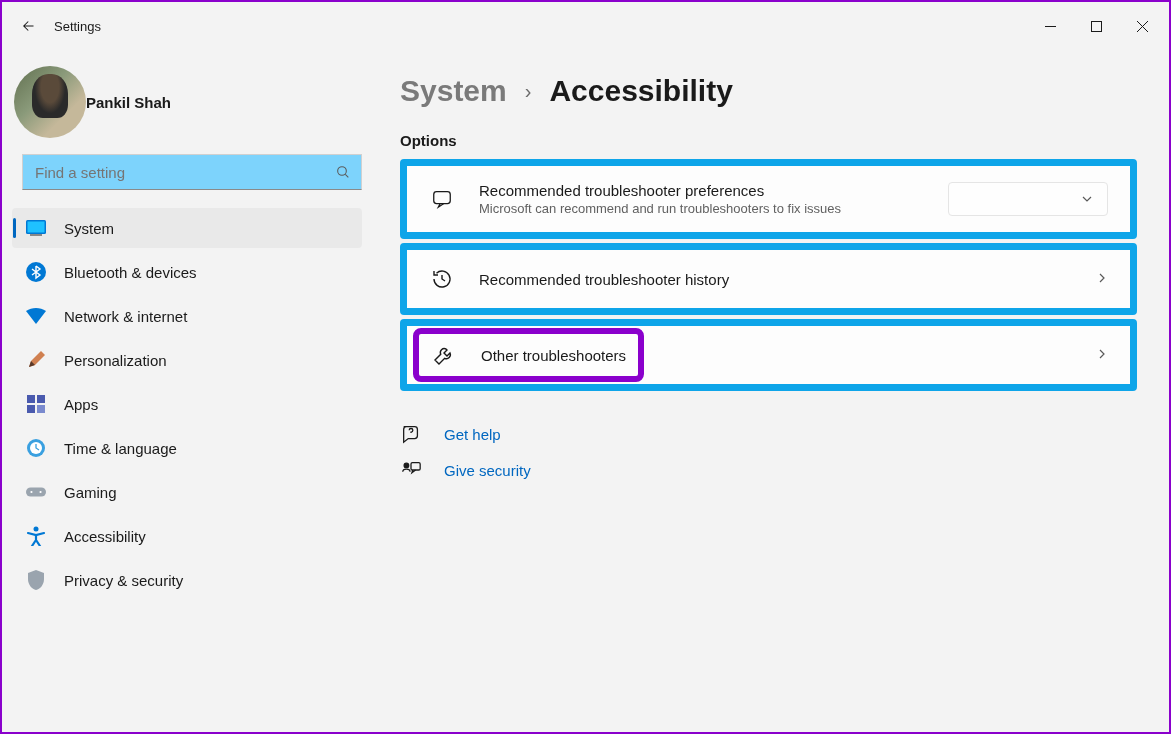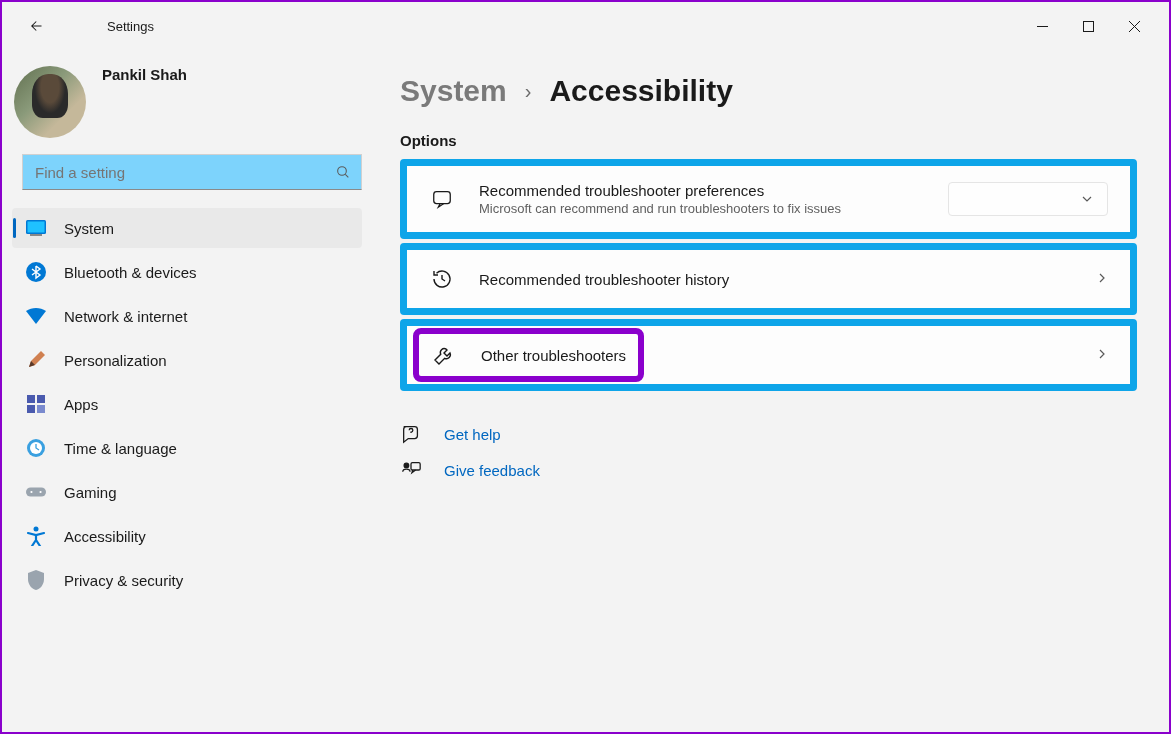--- a/index.html
+++ b/index.html
@@ -1,27 +1,27 @@
 <!DOCTYPE html>
 <html><head>
 <meta charset="utf-8">
 <style>
 * { box-sizing: border-box; margin: 0; padding: 0; font-family: "Segoe UI", -apple-system, sans-serif; }
 body { background: #f3f3f3; width: 1171px; height: 734px; overflow: hidden; border: 2px solid #8a00cc; position: relative; }
 
-.titlebar { height: 48px; display: flex; align-items: center; padding: 0 12px; gap: 45px; }
+.titlebar { height: 48px; display: flex; align-items: center; padding: 0 4px; }
 .back-btn { width: 40px; height: 40px; display: flex; align-items: center; justify-content: center; cursor: pointer; }
 .app-title { font-size: 13px; color: #1a1a1a; margin-left: 8px; }
 .win-controls { margin-left: auto; display: flex; }
 .win-btn { width: 46px; height: 32px; display: flex; align-items: center; justify-content: center; color: #1a1a1a; }
 
 .container { display: flex; height: calc(100% - 48px); }
 
 .sidebar { width: 370px; padding: 8px 8px 0 8px; display: flex; flex-direction: column; }
-.user-block { display: flex; padding: 8px 0 12px 4px; gap: 16px; }
+.user-block { display: flex; align-items: center; padding: 8px 0 12px 4px; }
 .avatar { width: 72px; height: 72px; border-radius: 50%; background: linear-gradient(135deg, #6b7a5a 10%, #8a9a7a 40%, #c5b89a 70%); position: relative; overflow: hidden; }
 .avatar::before { content: ""; position: absolute; top: 8px; left: 18px; width: 36px; height: 44px; background: radial-gradient(ellipse at 50% 30%, #5a4a3a 35%, #2a2a2a 60%); border-radius: 45% 45% 30% 30%; }
 .user-name { font-size: 15px; font-weight: 600; color: #1a1a1a; }
 
 .searchbox { display: flex; align-items: center; height: 36px; margin: 4px 2px 18px 12px; background: #7dd3fc; border: 1px solid #d0d0d0; border-bottom: 1.5px solid #8a8a8a; border-radius: 0; padding: 0 10px 0 12px; }
 .searchbox input { border: none; outline: none; flex: 1; font-size: 15px; background: transparent; color: #5a5a5a; }
 .search-ic { color: #5a5a5a; }
 
 .nav { display: flex; flex-direction: column; gap: 4px; padding: 0 2px; }
 .nav-item { display: flex; align-items: center; height: 40px; padding: 0 10px 0 14px; border-radius: 4px; cursor: pointer; gap: 18px; font-size: 15px; color: #1a1a1a; position: relative; }
@@ -257,17 +257,17 @@
             </svg></span>
         <span>Get help</span>
       </div>
       <div class="help-link">
         <span class="help-ic"><svg width="22" height="22" viewBox="0 0 24 24" fill="none" stroke="currentColor" stroke-width="1.4">
               <circle cx="7" cy="7" r="2.5" fill="currentColor"></circle>
               <path d="M3 14c0-2 2-3 4-3s4 1 4 3"></path>
               <rect x="12" y="4" width="10" height="8" rx="1.5"></rect>
               <path d="M14 12l-1 3 4-3"></path>
             </svg></span>
-        <span>Give feedback</span>
+        <span>Give security</span>
       </div>
     </div>
   </div>
 </div>
 
 </body></html>

